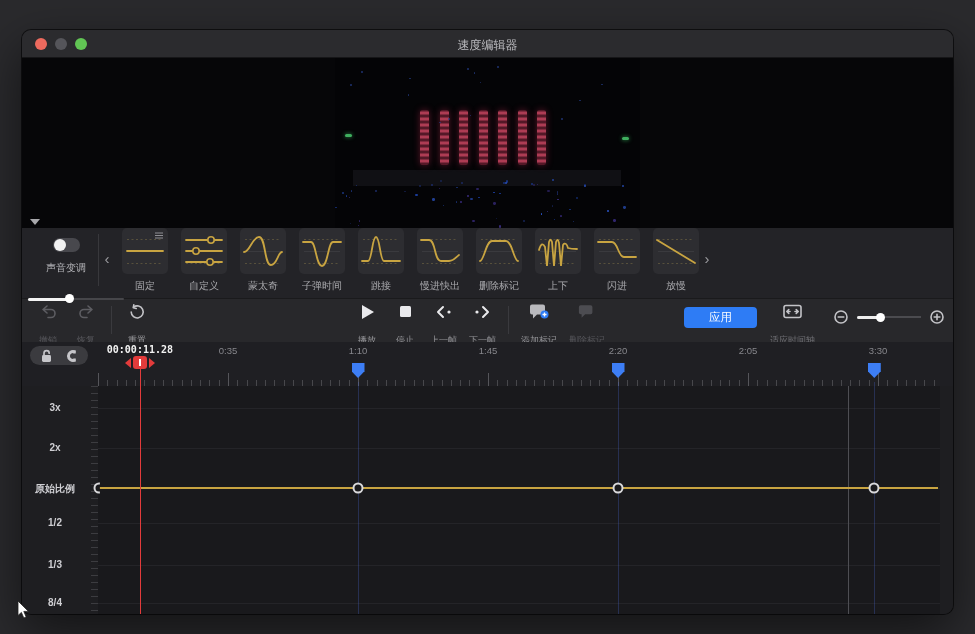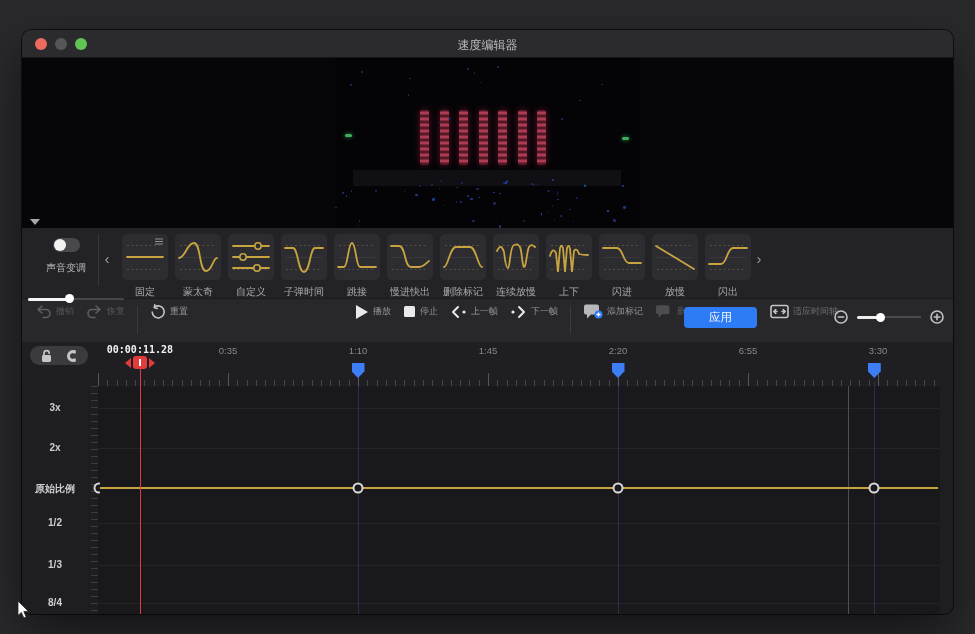--- a/index.html
+++ b/index.html
@@ -32,35 +32,35 @@
 
   
   .presets { position:absolute; top:198px; left:0; right:0; height:70px; background:#232327;
     display:flex; align-items:flex-start; }
   .audio-group { width:64px; margin-left:12px; padding-top:10px; display:flex; flex-direction:column; align-items:center; }
   .toggle { width:27px; height:14px; border-radius:7px; background:#48484d; position:relative; }
   .toggle .knob { position:absolute; left:1px; top:1px; width:12px; height:12px; border-radius:50%; background:#f2f2f2; }
   .audio-label { margin-top:9px; font-size:10px; color:#b5b5b9; white-space:nowrap; }
   .v-div { width:1px; height:52px; background:#38383c; margin-top:6px; }
   .chev { width:16px; font-size:15px; color:#9c9ca0; align-self:center; text-align:center; cursor:default; }
-  .preset-list { display:flex; gap:7px; margin-left:7px; padding-top:6px; }
+  .preset-list { display:flex; gap:13px; margin-left:7px; }
   .preset { width:46px; display:flex; flex-direction:column; align-items:center; }
   .thumb { width:46px; height:46px; background:#2d2d31; border-radius:5px; position:relative; }
   .thumb svg { position:absolute; inset:0; }
   .preset-label { margin-top:5px; font-size:10px; color:#a9a9ad; white-space:nowrap; }
 
   
   .toolbar { position:absolute; top:268px; left:0; right:0; height:44px; background:#28282b;
     border-top:1px solid #1a1a1c; }
   .strip-slider { position:absolute; left:6px; top:-3px; width:96px; height:5px; }
   .strip-slider .trk { position:absolute; left:0; top:2px; width:100%; height:2px; background:#46464a; border-radius:1px; }
   .strip-slider .fill { position:absolute; left:0; top:1.5px; width:41px; height:3px; background:#f4f4f4; border-radius:2px; }
   .strip-slider .knob { position:absolute; left:37px; top:-2px; width:9px; height:9px; border-radius:50%; background:#ffffff; }
   .tb-group { position:absolute; top:4px; display:flex; align-items:flex-start; gap:12px; }
-  .tb-item { display:flex; flex-direction:row; align-items:center; gap:4px; min-width:26px; }
+  .tb-item { display:flex; flex-direction:column; align-items:center; gap:14px; min-width:26px; }
   .tb-item .ic { height:17px; display:flex; align-items:center; justify-content:center; }
   .tb-item .lb { font-size:9px; color:#96969a; white-space:nowrap; }
   .tb-item.disabled .lb { color:#55555a; }
   .tb-vdiv { width:1px; height:28px; background:#3a3a3e; margin-top:3px; }
   .apply-btn { position:absolute; left:662px; top:8px; width:73px; height:21px; border-radius:4px;
     background:#2e7cf5; color:#ffffff; font-size:11.5px; display:flex; align-items:center; justify-content:center; }
   .zoomctl { position:absolute; left:812px; top:11px; display:flex; align-items:center; gap:9px; }
   .zslider { position:relative; width:64px; height:9px; }
   .zslider .trk { position:absolute; top:3.5px; left:0; width:100%; height:2px; background:#4b4b4f; }
   .zslider .fill { position:absolute; top:3px; left:0; width:22px; height:3px; background:#eeeeee; border-radius:2px; }
@@ -227,43 +227,43 @@
               </g>
     </svg>
           </div>
           <div class="preset-label">固定</div>
         </div>
         <div class="preset">
           <div class="thumb">
             <svg viewBox="0 0 46 46">
       <path d="M5,11.5 H41 M5,35.5 H41" stroke="#57503c" stroke-width="1" stroke-dasharray="2,2.5" fill="none"></path>
       <path d="M5,23.5 H41" stroke="#3a3a3e" stroke-width="1" fill="none"></path>
-      <path d="M4,24 C10,24 12,9 19,9 C26,9 24,37 31,37 C37,37 38,24 42,24" stroke="#c8a441" stroke-width="1.8" fill="none" stroke-linecap="round"></path>
-    </svg>
-          </div>
-          <div class="preset-label">蒙太奇</div>
-        </div>
-        <div class="preset">
-          <div class="thumb">
-            <svg viewBox="0 0 46 46">
-      <path d="M5,11.5 H41 M5,35.5 H41" stroke="#57503c" stroke-width="1" stroke-dasharray="2,2.5" fill="none"></path>
-      <path d="M5,23.5 H41" stroke="#3a3a3e" stroke-width="1" fill="none"></path>
       <path d="M5,12 H41 M5,23 H41 M5,34 H41" stroke="#c8a441" stroke-width="1.8" fill="none" stroke-linecap="round"></path>
               <circle cx="30" cy="12" r="3.2" fill="#2d2d31" stroke="#c8a441" stroke-width="1.6"></circle>
               <circle cx="15" cy="23" r="3.2" fill="#2d2d31" stroke="#c8a441" stroke-width="1.6"></circle>
               <circle cx="29" cy="34" r="3.2" fill="#2d2d31" stroke="#c8a441" stroke-width="1.6"></circle>
     </svg>
           </div>
           <div class="preset-label">自定义</div>
         </div>
         <div class="preset">
           <div class="thumb">
             <svg viewBox="0 0 46 46">
       <path d="M5,11.5 H41 M5,35.5 H41" stroke="#57503c" stroke-width="1" stroke-dasharray="2,2.5" fill="none"></path>
       <path d="M5,23.5 H41" stroke="#3a3a3e" stroke-width="1" fill="none"></path>
+      <path d="M4,24 C10,24 12,9 19,9 C26,9 24,37 31,37 C37,37 38,24 42,24" stroke="#c8a441" stroke-width="1.8" fill="none" stroke-linecap="round"></path>
+    </svg>
+          </div>
+          <div class="preset-label">蒙太奇</div>
+        </div>
+        <div class="preset">
+          <div class="thumb">
+            <svg viewBox="0 0 46 46">
+      <path d="M5,11.5 H41 M5,35.5 H41" stroke="#57503c" stroke-width="1" stroke-dasharray="2,2.5" fill="none"></path>
+      <path d="M5,23.5 H41" stroke="#3a3a3e" stroke-width="1" fill="none"></path>
       <path d="M4,14 H12 C17,14 17,38 23,38 C29,38 29,14 34,14 H42" stroke="#c8a441" stroke-width="1.8" fill="none" stroke-linecap="round"></path>
     </svg>
           </div>
           <div class="preset-label">子弹时间</div>
         </div>
         <div class="preset">
           <div class="thumb">
             <svg viewBox="0 0 46 46">
       <path d="M5,11.5 H41 M5,35.5 H41" stroke="#57503c" stroke-width="1" stroke-dasharray="2,2.5" fill="none"></path>
       <path d="M5,23.5 H41" stroke="#3a3a3e" stroke-width="1" fill="none"></path>
@@ -290,30 +290,20 @@
       <path d="M4,33 C8,33 10,13 16,13 H30 C36,13 38,33 42,33" stroke="#c8a441" stroke-width="1.8" fill="none" stroke-linecap="round"></path>
     </svg>
           </div>
           <div class="preset-label">删除标记</div>
         </div>
         <div class="preset">
           <div class="thumb">
             <svg viewBox="0 0 46 46">
       <path d="M5,11.5 H41 M5,35.5 H41" stroke="#57503c" stroke-width="1" stroke-dasharray="2,2.5" fill="none"></path>
       <path d="M5,23.5 H41" stroke="#3a3a3e" stroke-width="1" fill="none"></path>
-      <path d="M4,17 C7,11 9,12 11,18 C12,27 13,34 15,34 C17,34 17,12 21,11 C25,10 25,10 27,13 C29,17 29,31 31,33 C33,34 34,16 36,13 C38,10 40,11 42,13" stroke="#c8a441" stroke-width="1.8" fill="none" stroke-linecap="round"></path>
-    </svg>
-          </div>
-          <div class="preset-label">连续放慢</div>
-        </div>
-        <div class="preset">
-          <div class="thumb">
-            <svg viewBox="0 0 46 46">
-      <path d="M5,11.5 H41 M5,35.5 H41" stroke="#57503c" stroke-width="1" stroke-dasharray="2,2.5" fill="none"></path>
-      <path d="M5,23.5 H41" stroke="#3a3a3e" stroke-width="1" fill="none"></path>
       <path d="M4,22 C6,15 8,15 10,19 L12,38 L14,14 C15,11 16,11 17,14 L19,38 L21,14 C22,11 23,11 24,15 L26,38 L28,17 C30,14 32,16 33,20 C36,21 39,21 42,21" stroke="#c8a441" stroke-width="1.8" fill="none" stroke-linecap="round"></path>
     </svg>
           </div>
           <div class="preset-label">上下</div>
         </div>
         <div class="preset">
           <div class="thumb">
             <svg viewBox="0 0 46 46">
       <path d="M5,11.5 H41 M5,35.5 H41" stroke="#57503c" stroke-width="1" stroke-dasharray="2,2.5" fill="none"></path>
       <path d="M5,23.5 H41" stroke="#3a3a3e" stroke-width="1" fill="none"></path>
@@ -324,30 +314,20 @@
         </div>
         <div class="preset">
           <div class="thumb">
             <svg viewBox="0 0 46 46">
       <path d="M5,11.5 H41 M5,35.5 H41" stroke="#57503c" stroke-width="1" stroke-dasharray="2,2.5" fill="none"></path>
       <path d="M5,23.5 H41" stroke="#3a3a3e" stroke-width="1" fill="none"></path>
       <path d="M4,12 L42,35" stroke="#c8a441" stroke-width="1.8" fill="none" stroke-linecap="round"></path>
     </svg>
           </div>
           <div class="preset-label">放慢</div>
-        </div>
-        <div class="preset">
-          <div class="thumb">
-            <svg viewBox="0 0 46 46">
-      <path d="M5,11.5 H41 M5,35.5 H41" stroke="#57503c" stroke-width="1" stroke-dasharray="2,2.5" fill="none"></path>
-      <path d="M5,23.5 H41" stroke="#3a3a3e" stroke-width="1" fill="none"></path>
-      <path d="M4,30 H16 C22,30 22,14 28,14 H42" stroke="#c8a441" stroke-width="1.8" fill="none" stroke-linecap="round"></path>
-    </svg>
-          </div>
-          <div class="preset-label">闪出</div>
         </div>
       </div>
     <div class="chev" style="height:70px; line-height:62px;">›</div>
   </div>
 
   <div class="toolbar">
     <div class="strip-slider">
       <div class="trk"></div>
         <div class="fill"></div>
         <div class="knob"></div>
@@ -569,21 +549,21 @@
         <div class="tick" style="left: 789.286px; height: 6px;"></div>
         <div class="tick" style="left: 798.571px; height: 6px;"></div>
         <div class="tick" style="left: 807.857px; height: 6px;"></div>
         <div class="tick" style="left: 817.143px; height: 6px;"></div>
         <div class="tick" style="left: 826.429px; height: 6px;"></div>
         <div class="tick" style="left: 835.714px; height: 6px;"></div>
         <div class="rlabel" style="left: 130px;">0:35</div>
         <div class="rlabel" style="left: 260px;">1:10</div>
         <div class="rlabel" style="left: 390px;">1:45</div>
         <div class="rlabel" style="left: 520px;">2:20</div>
-        <div class="rlabel" style="left: 650px;">6:55</div>
+        <div class="rlabel" style="left: 650px;">2:05</div>
         <div class="rlabel" style="left: 780px;">3:30</div>
         <div class="marker-pin" style="left: 253.5px; background: rgb(61, 126, 245);"></div>
         <div class="marker-pin" style="left: 513.5px; background: rgb(61, 126, 245);"></div>
         <div class="marker-pin" style="left: 769.786px; background: rgb(61, 126, 245);"></div>
       </div>
   </div>
 
   <div class="graph" id="graph">
     <div class="scale-ticks"></div>
     <div class="plot" id="plot">

